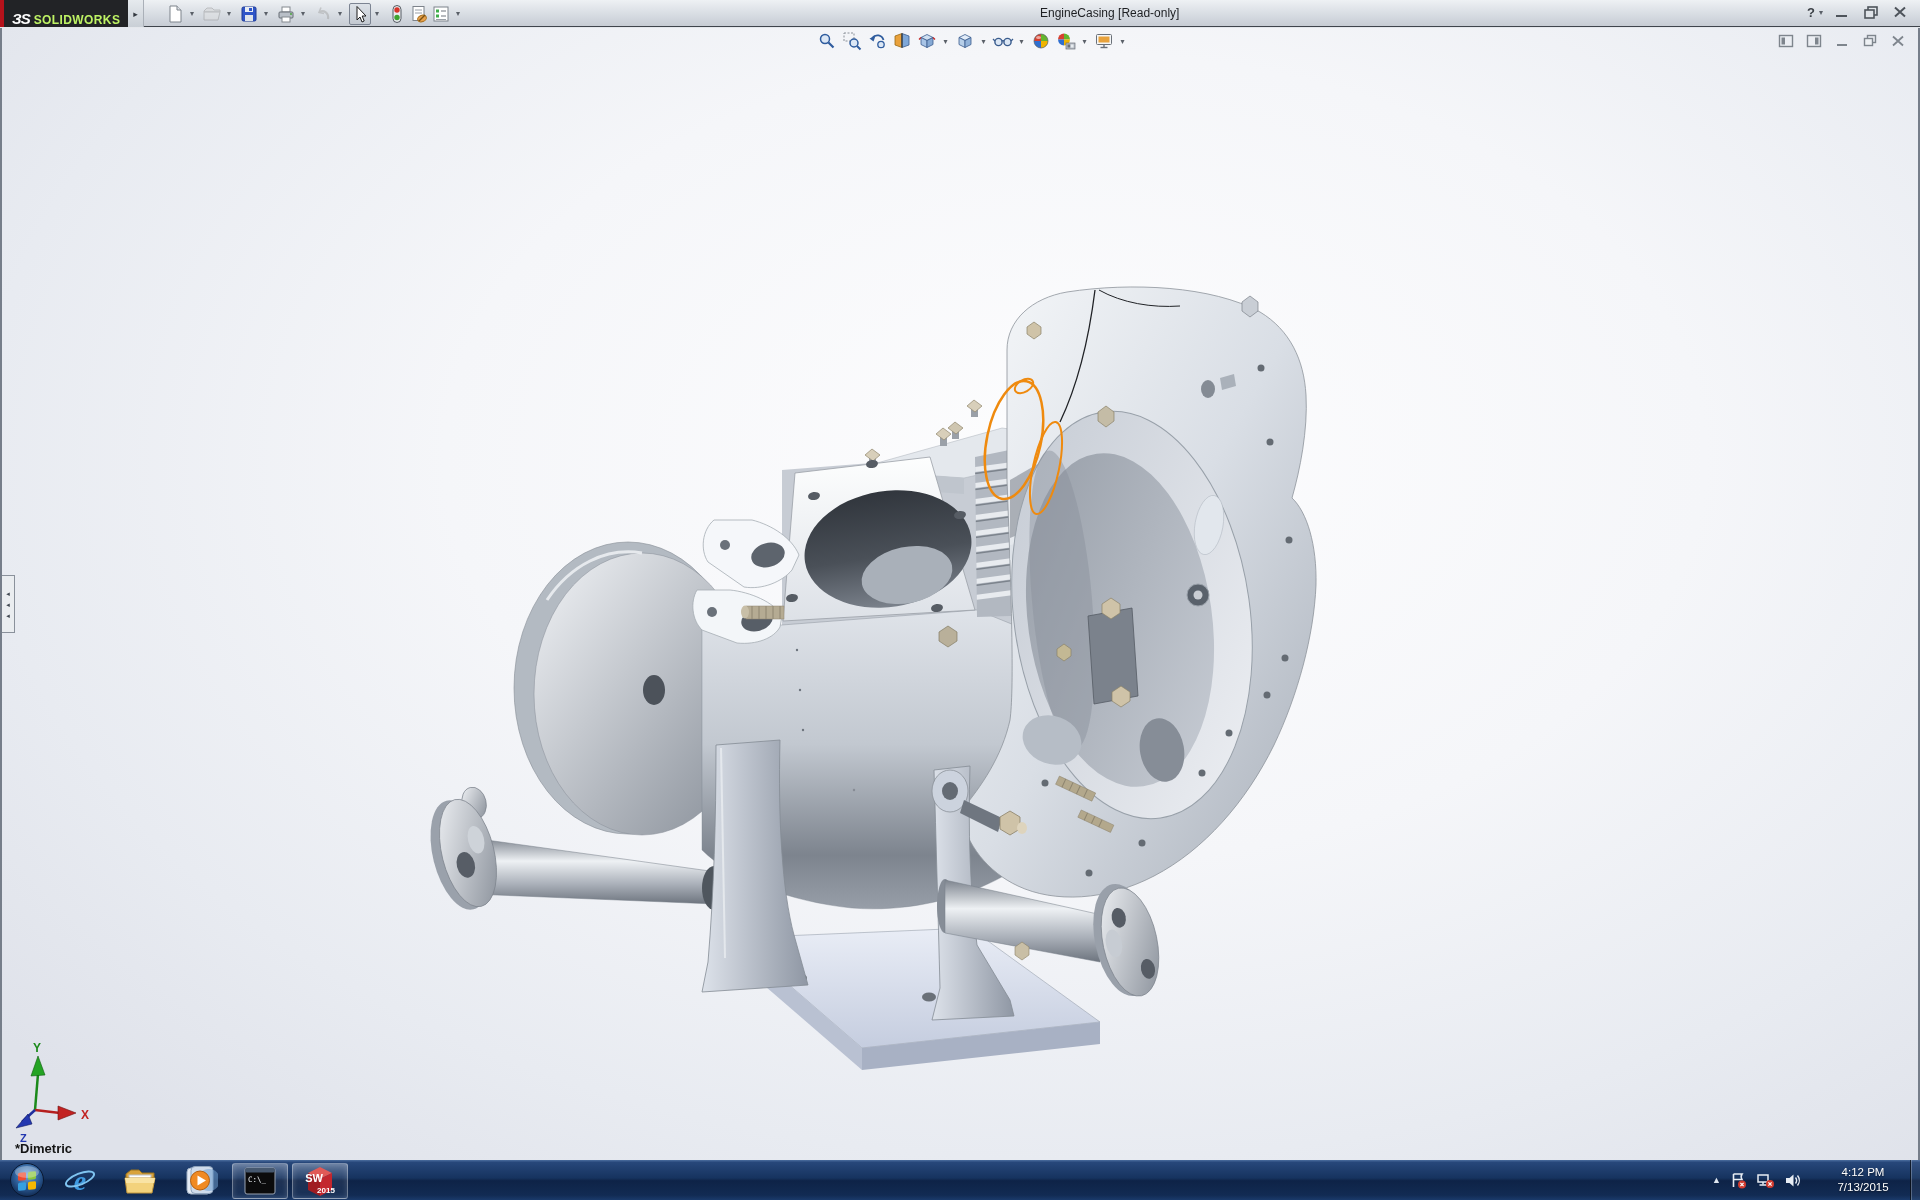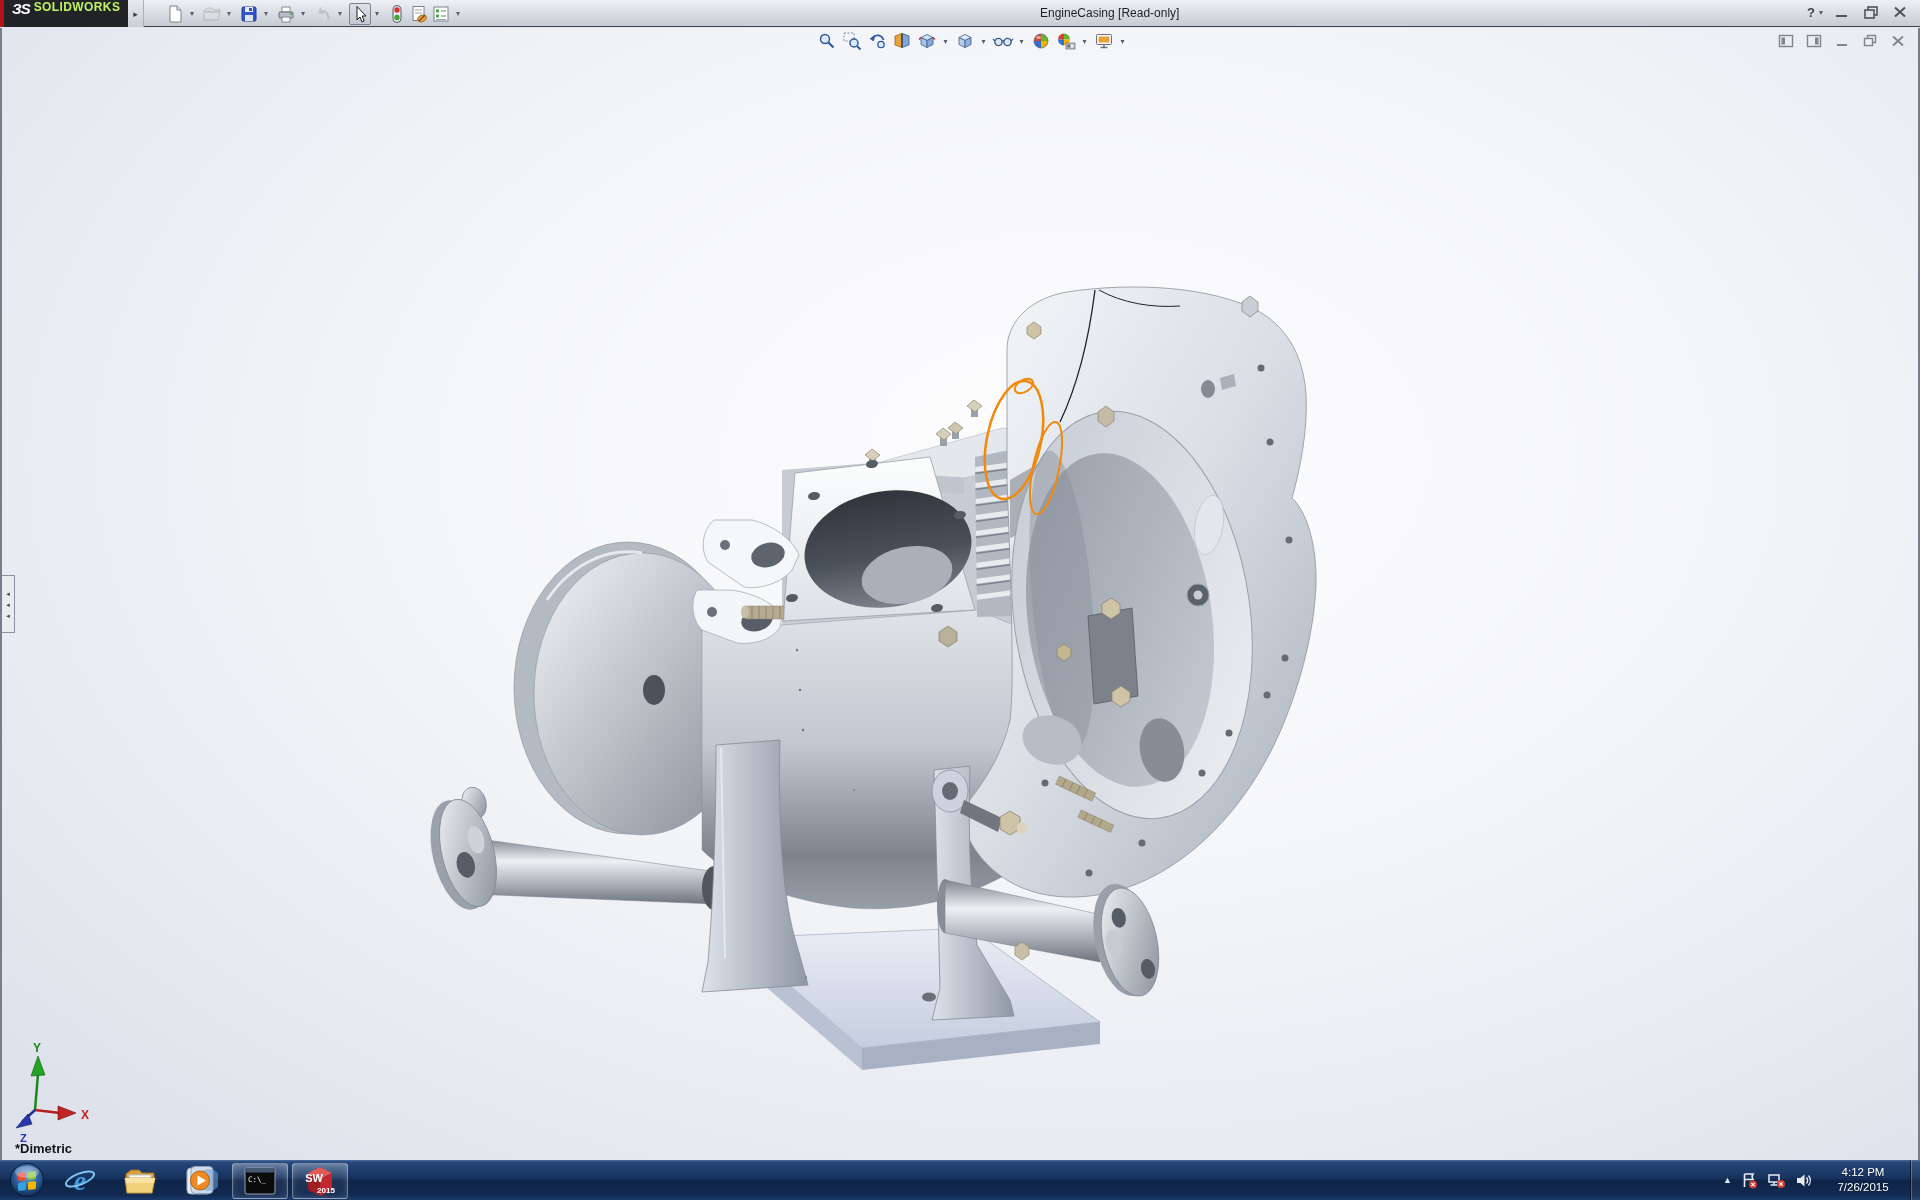--- a/index.html
+++ b/index.html
@@ -3,21 +3,21 @@
 <meta charset="utf-8">
 <style>
   * { margin:0; padding:0; box-sizing:border-box; }
   html,body { width:1920px; height:1200px; overflow:hidden; font-family:"Liberation Sans", sans-serif; background:#e4e7ec; }
 
   
   .titlebar { position:absolute; left:0; top:0; width:1920px; height:27px;
     background:linear-gradient(#eef1f4, #d2d7de 70%, #c7ccd4);
     border-bottom:1px solid #3f444c; }
   .brand-block { position:absolute; left:0; top:0; width:128px; height:27px;
-    background:#222326; display:flex; align-items:flex-start; gap:4px; padding-left:8px;
+    background:#222326; display:flex; align-items:flex-end; gap:4px; padding-left:8px;
     border-left:4px solid #b6121b; }
   .brand-mark { color:#fff; font-size:15px; font-weight:bold; font-style:italic; letter-spacing:-1px; }
   .brand-text { color:#bef264; font-size:12px; font-weight:bold; letter-spacing:.4px; }
   .menu-expand { position:absolute; left:128px; top:0; width:16px; height:27px;
     background:linear-gradient(#e6eaee,#c9cfd6); border-right:1px solid #aab0b8;
     display:flex; align-items:center; justify-content:center; font-size:9px; color:#33383f; cursor:default; }
   .main-toolbar { position:absolute; left:164px; top:2px; height:23px; display:flex; align-items:center; }
   .tb-btn { width:22px; height:22px; display:flex; align-items:center; justify-content:center; }
   .tb-dd { width:12px; height:22px; display:flex; align-items:center; justify-content:center;
     font-size:8px; color:#5a6068; margin-right:3px; }
@@ -55,21 +55,21 @@
     background:linear-gradient(#4b6d9e 0%, #27477a 6%, #16335f 45%, #0e2347 52%, #122b53 88%, #1a3a6b 100%);
     display:flex; align-items:center; }
   .tb-start { width:46px; height:40px; display:flex; align-items:center; justify-content:center; margin-left:4px; }
   .task-item { width:56px; height:36px; margin:2px 2px 0 2px; display:flex; align-items:center; justify-content:center;
     border-radius:3px; }
   .task-item.active { background:linear-gradient(rgba(255,255,255,.28), rgba(255,255,255,.08) 45%, rgba(255,255,255,.02));
     border:1px solid rgba(255,255,255,.38); box-shadow:inset 0 0 6px rgba(255,255,255,.18); }
   .tray { position:absolute; right:0; top:0; height:40px; display:flex; align-items:center; gap:9px; padding-right:0; }
   .tray-arrow { color:#dfe6ef; font-size:9px; }
   .clock { color:#fff; font-size:11.5px; line-height:15px; text-align:center; width:64px;
-    text-shadow:0 1px 2px rgba(0,0,0,.6); margin-left:9px; }
+    text-shadow:0 1px 2px rgba(0,0,0,.6); margin-left:20px; }
   .show-desktop { width:10px; height:40px; margin-left:6px;
     border-left:1px solid rgba(0,0,0,.65); box-shadow:inset 1px 0 0 rgba(255,255,255,.25);
     background:rgba(255,255,255,.05); }
 </style>
 </head>
 <body>
 
 <div class="titlebar">
   <div class="brand-block">
     <span class="brand-mark">ЗS</span>
@@ -649,17 +649,17 @@
       <line x1="3.5" y1="13" x2="10.5" y2="13" stroke="#e8edf4" stroke-width="1.5"></line>
       <circle cx="14" cy="12" r="4" fill="#d23b2f"></circle>
       <path d="M12.4,10.4 L15.6,13.6 M15.6,10.4 L12.4,13.6" stroke="#ffffff" stroke-width="1.2"></path>
     </svg>
     <svg width="18" height="17">
       <polygon points="2,6 5.5,6 9.5,2.5 9.5,14.5 5.5,11 2,11" fill="#e8edf4"></polygon>
       <path d="M11.5,5.5 A5,5 0 0 1 11.5,11.5 M13.5,3.5 A8,8 0 0 1 13.5,13.5" fill="none" stroke="#e8edf4" stroke-width="1.4"></path>
     </svg>
     <div class="clock">
       <div>4:12 PM</div>
-      <div>7/26/2015</div>
+      <div>7/13/2015</div>
     </div>
     <div class="show-desktop"></div>
   </div>
 </div>
 
 </body></html>

